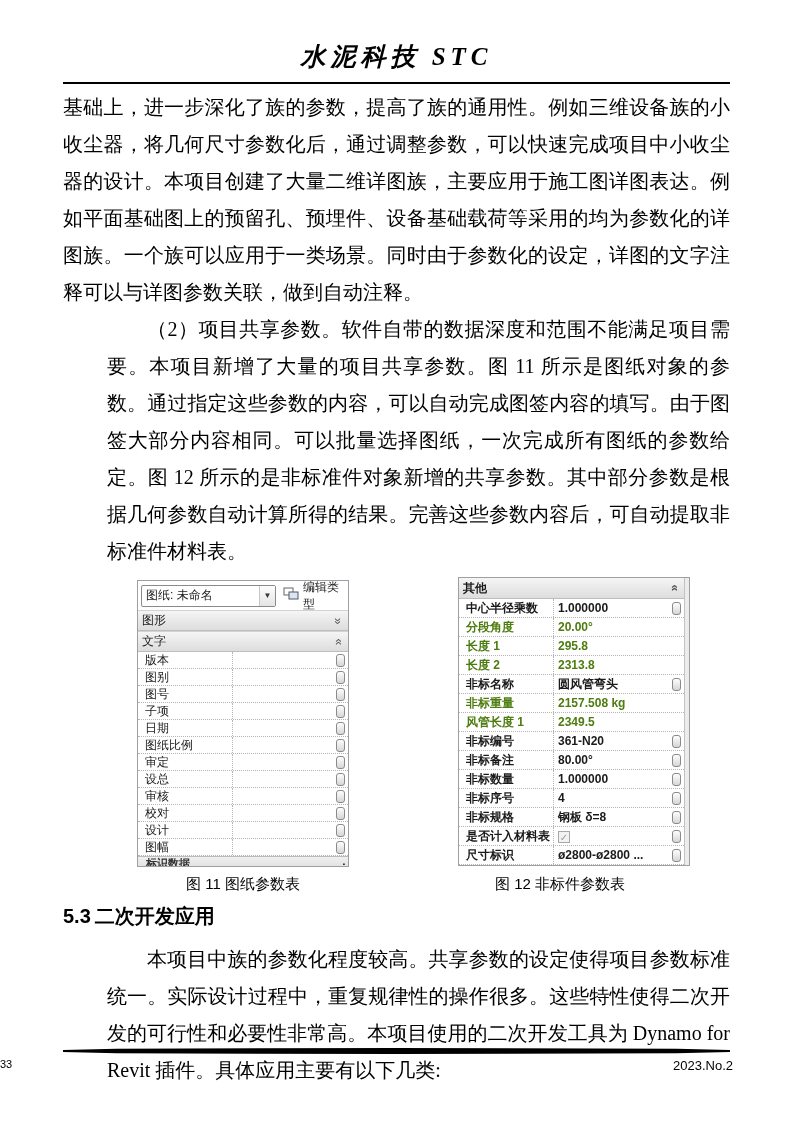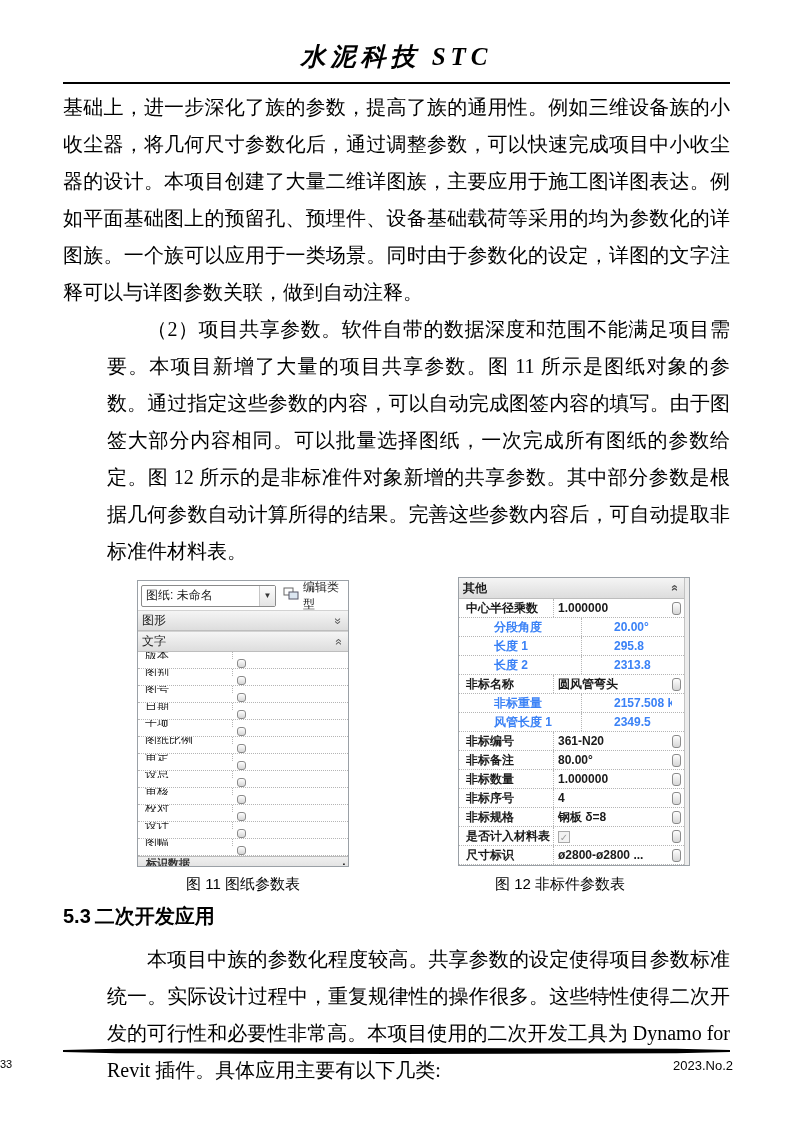--- a/index.html
+++ b/index.html
@@ -49,33 +49,33 @@
 
   .sec {
     height:21px; background:linear-gradient(#f5f5f5,#dddddd);
     border-top:1px solid #d2d2d2; border-bottom:1px solid #bdbdbd;
     display:flex; align-items:center; justify-content:space-between; padding:0 6px 0 4px;
   }
   .chev { display:inline-block; font-size:12px; color:#555; line-height:1; }
   .chev.down { transform:rotate(90deg); }
   .chev.up   { transform:rotate(-90deg); }
 
-  .rows-left  .prow { height:17px;flex-direction:column; }
+  .rows-left  .prow { height:17px; }
   .rows-right .prow { height:19px; }
   .prow { display:flex; align-items:center; border-bottom:1px dotted #b5b5b5; }
   .plabel {
     width:95px; padding-left:7px; border-right:1px dotted #b5b5b5;
     white-space:nowrap; overflow:hidden; align-self:stretch; display:flex; align-items:center;
   }
   .pval { flex:1; padding-left:4px; white-space:nowrap; overflow:hidden; }
   .pbtn {
     width:9px; height:13px; flex:0 0 9px; margin-right:3px; border:1px solid #8a8a8a;
     border-radius:3px; background:linear-gradient(#fefefe,#d6d6d6);
   }
-  .prow.ro .plabel, .prow.ro .pval { color:#3b82f6;margin-left:28px; }
+  .prow.ro .plabel, .prow.ro .pval { color:#4d7c0f; }
   .prow.ro .pbtn { visibility:hidden; }
   .rows-right { margin-right:5px; }
   .scrollstrip {
     position:absolute; top:0; right:0; bottom:0; width:5px;
     background:#ececec; border-left:1px solid #c2c2c2;
   }
   .partial {
     height:10px; overflow:hidden; background:linear-gradient(#f0f0f0,#e3e3e3);
     border-top:1px solid #bbb; font-weight:bold; font-size:11px; line-height:13px;
     padding-left:8px; color:#333; position:relative;
@@ -164,26 +164,26 @@
               <div class="plabel">图别</div>
               <div class="pval"></div>
               <div class="pbtn"></div>
             </div>
           <div class="prow">
               <div class="plabel">图号</div>
               <div class="pval"></div>
               <div class="pbtn"></div>
             </div>
           <div class="prow">
+              <div class="plabel">子项</div>
+              <div class="pval"></div>
+              <div class="pbtn"></div>
+            </div>
+          <div class="prow">
               <div class="plabel">日期</div>
-              <div class="pval"></div>
-              <div class="pbtn"></div>
-            </div>
-          <div class="prow">
-              <div class="plabel">子项</div>
               <div class="pval"></div>
               <div class="pbtn"></div>
             </div>
           <div class="prow">
               <div class="plabel">图纸比例</div>
               <div class="pval"></div>
               <div class="pbtn"></div>
             </div>
           <div class="prow">
               <div class="plabel">审定</div>

